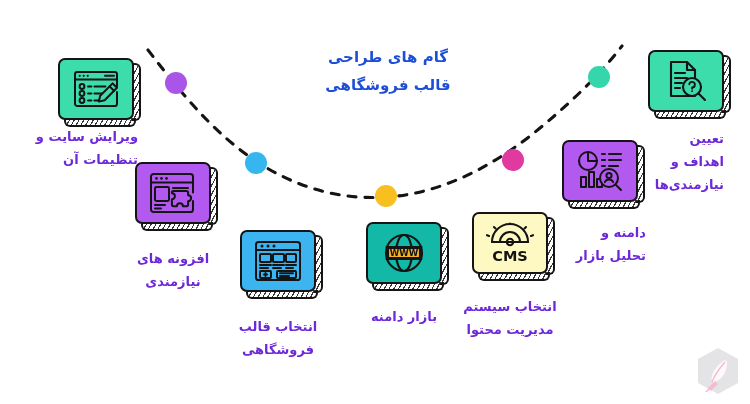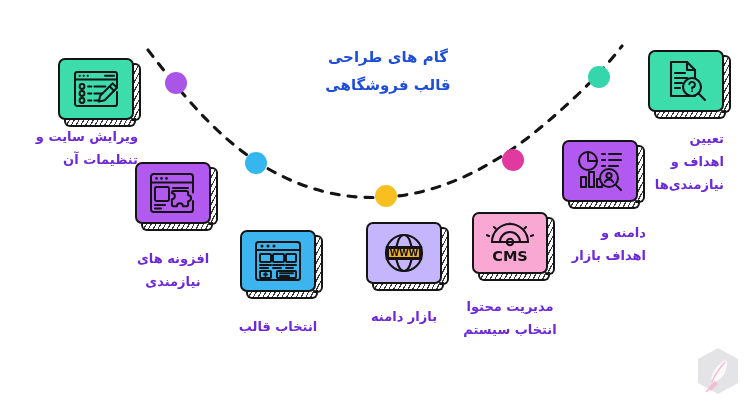--- a/index.html
+++ b/index.html
@@ -177,47 +177,47 @@
           <path d="M21 38 v-8 h5 v8 z"></path>
           <circle cx="33" cy="29" r="9" fill="#b259f0"></circle>
           <path d="M39.4 35.4 L45 41"></path>
           <circle cx="33" cy="26.5" r="2.6"></circle>
           <path d="M28.8 33.2 a4.6 4.6 0 0 1 8.4 0" stroke-width="1.8"></path>
         </g>
       </svg>
     </div>
     <div class="step-label lbl-right" style="left:-8px; top:82px; width:92px;">
       <span class="ln">دامنه و</span>
-      <span class="ln">اهداف بازار</span>
+      <span class="ln">تحلیل بازار</span>
     </div>
   </div>
 
   <div class="step" style="left:472px; top:212px;">
-    <div class="card" style="background:#f9a8d4;">
+    <div class="card" style="background:#fef9c3;">
       <span class="edge-r"></span>
       <span class="edge-b"></span>
       <svg width="50" height="42" viewBox="0 0 50 42">
         <g fill="none" stroke="#141414" stroke-width="2.1" stroke-linecap="round" stroke-linejoin="round">
           <path d="M7 20 a18 18 0 0 1 36 0"></path>
           <path d="M7 20 h36"></path>
           <path d="M25 2 v-0.5 M10.5 6.5 l-1.5 -1.5 M39.5 6.5 l1.5 -1.5 M4 14 l-2 -.8 M46 14 l2 -.8"></path>
           <path d="M15 20 a10 10 0 0 1 20 0"></path>
           <circle cx="25" cy="20" r="3.2"></circle>
           <text x="25" y="39" font-family="DejaVu Sans, sans-serif" font-size="14.5" font-weight="bold" fill="#141414" stroke="none" text-anchor="middle">CMS</text>
         </g>
       </svg>
     </div>
     <div class="step-label lbl-center" style="left:38px; top:84px; width:130px;">
+      <span class="ln">انتخاب سیستم</span>
       <span class="ln">مدیریت محتوا</span>
-      <span class="ln">انتخاب سیستم</span>
     </div>
   </div>
 
   <div class="step" style="left:366px; top:222px;">
-    <div class="card" style="background:#c4b5fd;">
+    <div class="card" style="background:#14b8a6;">
       <span class="edge-r"></span>
       <span class="edge-b"></span>
       <svg width="46" height="44" viewBox="0 0 46 44">
         <g fill="none" stroke="#141414" stroke-width="2.1" stroke-linecap="round" stroke-linejoin="round">
           <circle cx="23" cy="22" r="18"></circle>
           <ellipse cx="23" cy="22" rx="8" ry="18"></ellipse>
           <path d="M5.6 16 h34.8 M5.6 28 h34.8"></path>
           <rect x="7" y="17" width="32" height="10" rx="1.6" fill="#f5b225"></rect>
           <text x="23" y="25.3" font-family="DejaVu Sans, sans-serif" font-size="8.6" font-weight="bold" fill="#141414" stroke="none" text-anchor="middle">WWW</text>
         </g>
@@ -245,20 +245,21 @@
           <path d="M7 26 h11 M7 29 h8 M20 26 h11 M20 29 h8 M33 26 h10 M33 29 h7"></path>
           <rect x="7" y="32" width="11" height="7" rx="1"></rect>
           <path d="M12.5 34 v3 M11 35.5 h3"></path>
           <rect x="24" y="32" width="19" height="7" rx="1"></rect>
           <path d="M27 34.3 h13 M27 37 h9"></path>
         </g>
       </svg>
     </div>
     <div class="step-label lbl-center" style="left:38px; top:86px; width:130px;">
       <span class="ln">انتخاب قالب</span>
+      <span class="ln">فروشگاهی</span>
     </div>
   </div>
 
   <div class="step" style="left:135px; top:162px;border-radius:12px;">
     <div class="card" style="background:#b259f0;">
       <span class="edge-r"></span>
       <span class="edge-b"></span>
       <svg width="50" height="44" viewBox="0 0 50 44">
         <g fill="none" stroke="#141414" stroke-width="2" stroke-linecap="round" stroke-linejoin="round">
           <path d="M3 5.6 a2.6 2.6 0 0 1 2.6 -2.6 h36.8 a2.6 2.6 0 0 1 2.6 2.6 v16"></path>

